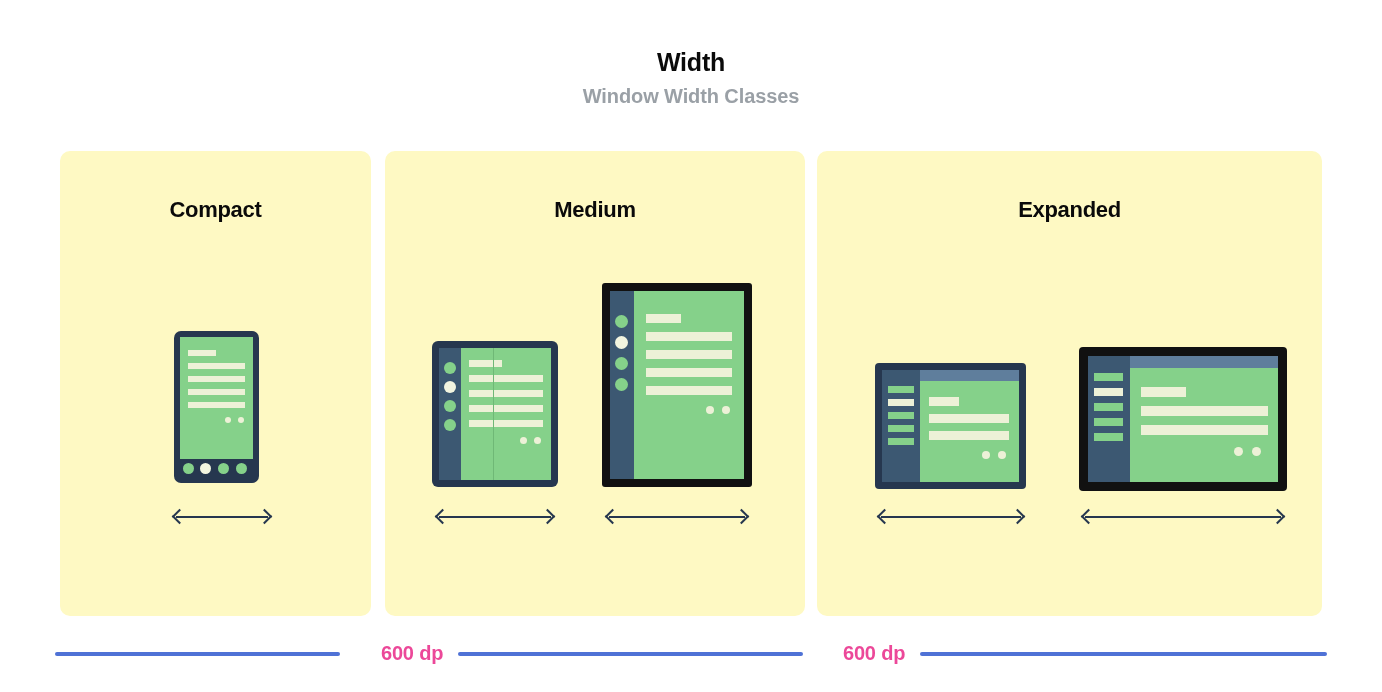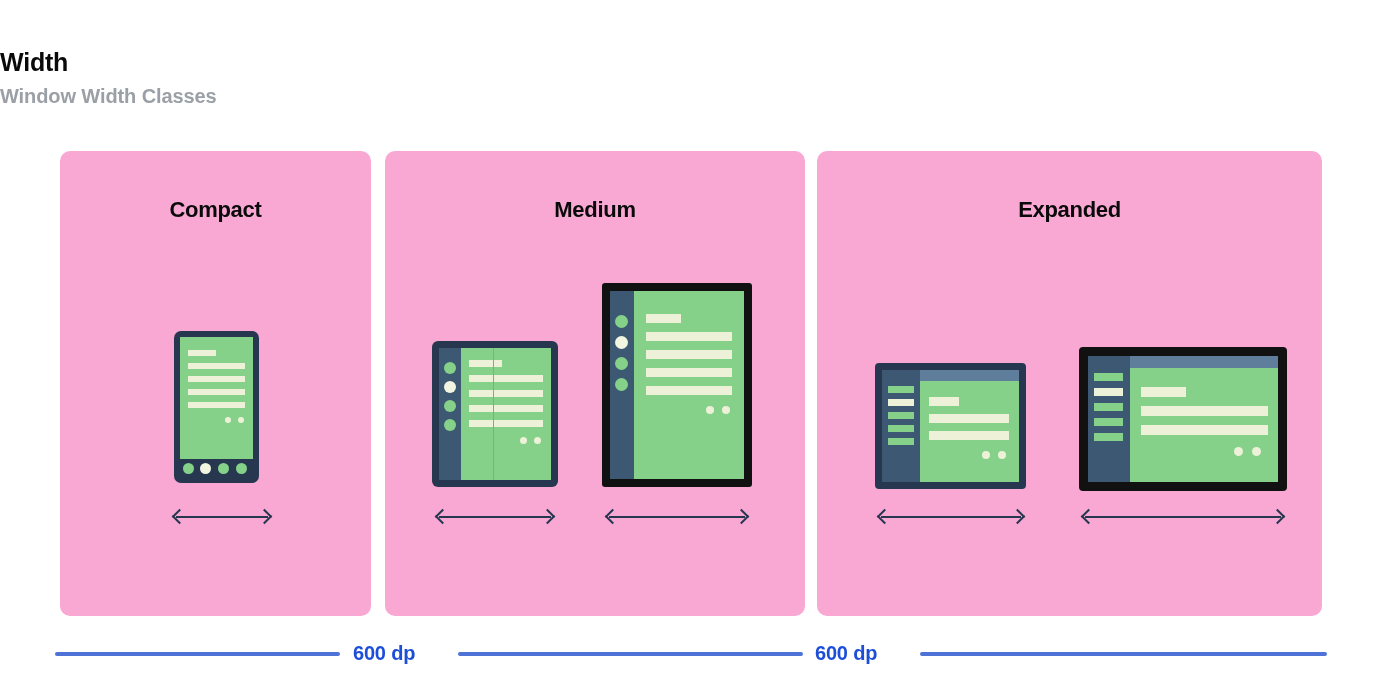--- a/index.html
+++ b/index.html
@@ -6,35 +6,35 @@
   body{
     width:1382px;height:692px;
     background:#ffffff;
     font-family:"Liberation Sans", sans-serif;
     overflow:hidden;
     position:relative;
   }
   .stage{position:relative;width:1382px;height:692px;}
 
   
-  .header{position:absolute;left:0;top:46px;width:1382px;text-align:left;}
+  .header{position:absolute;left:0;top:46px;width:1382px;text-align:center;}
   .title{
     font-size:25px;font-weight:bold;color:#0a0a0a;letter-spacing:-0.2px;
     line-height:32px;
   }
   .subtitle{
     font-size:20px;font-weight:bold;color:#9aa0a6;letter-spacing:-0.1px;
     line-height:28px;margin-top:4px;
   }
 
   
   .panels{position:absolute;left:60px;top:151px;width:1262px;height:465px;}
   .panel{
     position:absolute;top:0;height:465px;
-    background:#f9a8d4;border-radius:10px;
+    background:#fef9c3;border-radius:10px;
   }
   #panel-compact{left:0;width:311px;}
   #panel-medium{left:325px;width:420px;}
   #panel-expanded{left:757px;width:505px;}
 
   .panel-title{
     position:absolute;left:0;right:0;top:46px;text-align:center;
     font-size:22px;font-weight:bold;color:#0a0a0a;letter-spacing:-0.3px;
   }
 
@@ -53,22 +53,22 @@
   .arrow{position:absolute;height:18px;}
   .arrow .shaft{position:absolute;left:6px;right:6px;top:8px;height:2px;background:#26374f;}
   .arrow .head{position:absolute;top:3px;width:9px;height:9px;border-top:2px solid #26374f;border-right:2px solid #26374f;}
   .arrow .head.l{left:4px;transform:rotate(-135deg);}
   .arrow .head.r{right:4px;transform:rotate(45deg);}
 
   
   .scale{position:absolute;left:55px;top:634px;width:1272px;height:40px;}
   .scale .rule{position:absolute;top:18px;height:4px;background:#4f72d6;border-radius:2px;}
   .scale .dplabel{
-    position:absolute;top:4px;font-size:20px;font-weight:bold;color:#1d4ed8;
-    letter-spacing:-0.2px;line-height:30px;white-space:nowrap;
+    position:absolute;top:4px;font-size:20px;font-weight:bold;color:#ec4899;
+    letter-spacing:-0.2px;line-height:30px;white-space:nowrap;margin-left:28px;
   }
 </style>
 </head>
 <body>
 
 <div class="stage">
 
   <div class="header">
     <div class="title">Width</div>
     <div class="subtitle">Window Width Classes</div>

